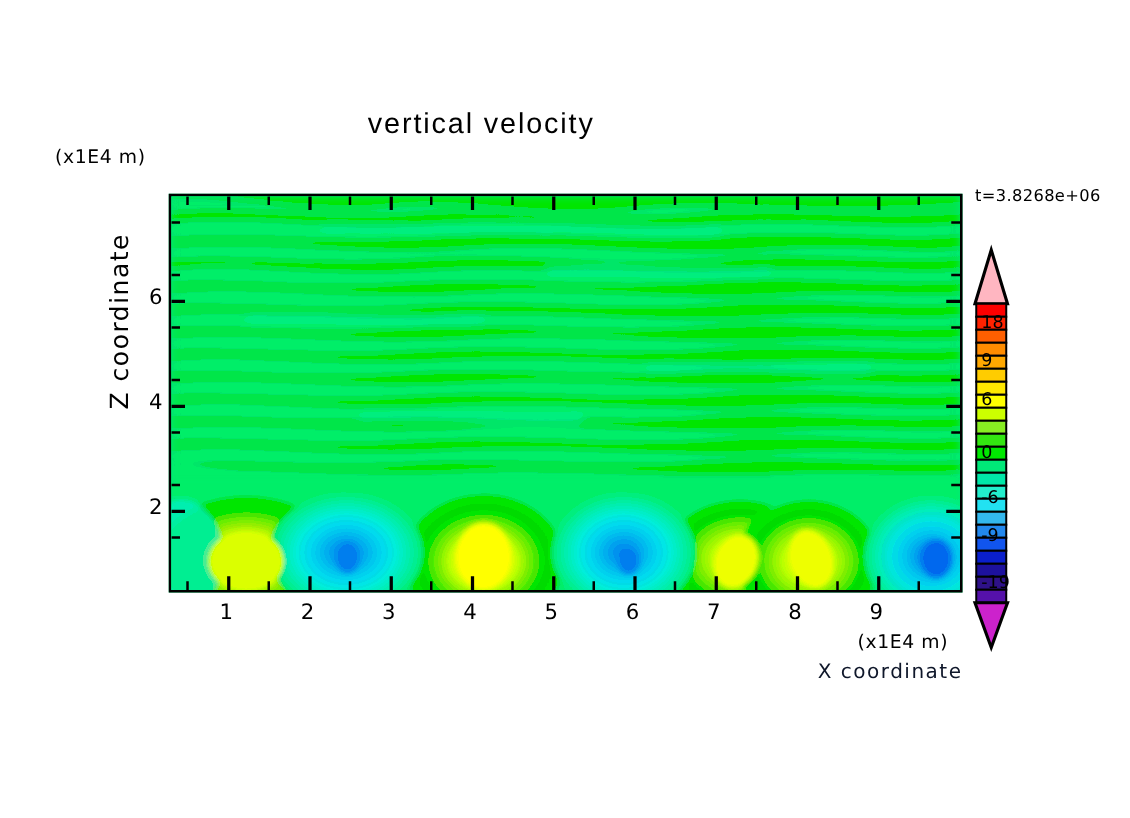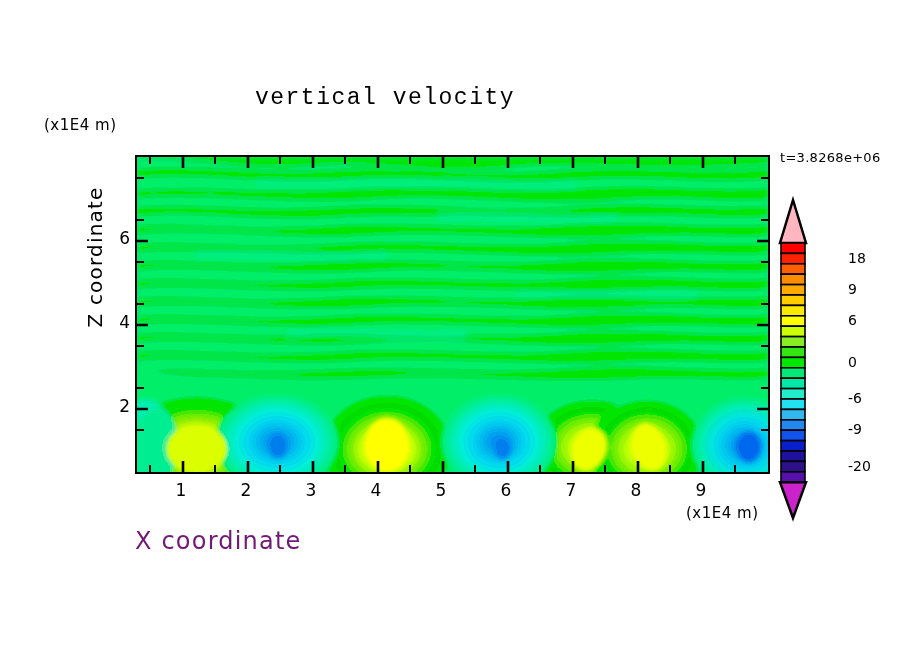--- a/index.html
+++ b/index.html
@@ -20,45 +20,45 @@
     width: 904px; height: 654px;
   }
   .title {
     position: absolute;
     left: 0; top: 85px;
     width: 770px;
     text-align: center;
     font-size: 23px;
     letter-spacing: 1.5px;
     color: #000;
-    font-family: Liberation Mono, monospace;
+    font-family: Liberation Sans, sans-serif;
     font-weight: 400;
   }
   .zunit {
     position: absolute;
     left: 44px; top: 116px;
     font-size: 15px;
     color: #000;
     letter-spacing: 0.5px;
   }
   .xunit {
     position: absolute;
     left: 686px; top: 504px;
     font-size: 15px;
     color: #000;
     letter-spacing: 0.5px;
   }
   .xlabel {
     position: absolute;
     left: 135px; top: 527px;
     width: 635px;
-    text-align: left;
-    font-size: 24px;
+    text-align: right;
+    font-size: 16px;
     letter-spacing: 1.2px;
-    color: #701a75;
+    color: #0f172a;
   }
   .ylabel {
     position: absolute;
     left: -25px;
     top: 245px;
     width: 240px;
     text-align: center;
     font-size: 20px;
     letter-spacing: 1.2px;
     color: #000;
@@ -95,21 +95,21 @@
     font-size: 17px;
     color: #000;
     text-align: right;
     width: 30px;
     left: 100px;
   }
   .cb-label {
     position: absolute;
     font-size: 14px;
     color: #000;
-    left: 848px;
+    left: 785px;
     white-space: nowrap;
   }
   svg { display: block; }
 </style>
 </head>
 <body>
 
 <div class="fig">
 
   <div class="title">vertical velocity</div>
@@ -302,15 +302,15 @@
       <polygon points="793,518 806,482.2 780,482.2" fill="#cc22cc" stroke="#000" stroke-width="2.5"></polygon>
     </g>
   </svg>
 
   <div class="cb-label" style="top:250px">18</div>
   <div class="cb-label" style="top:281px">9</div>
   <div class="cb-label" style="top:312px">6</div>
   <div class="cb-label" style="top:354px">0</div>
   <div class="cb-label" style="top:390px">-6</div>
   <div class="cb-label" style="top:421px">-9</div>
-  <div class="cb-label" style="top:458px">-20</div>
+  <div class="cb-label" style="top:458px">-19</div>
 
 </div>
 
 </body></html>

